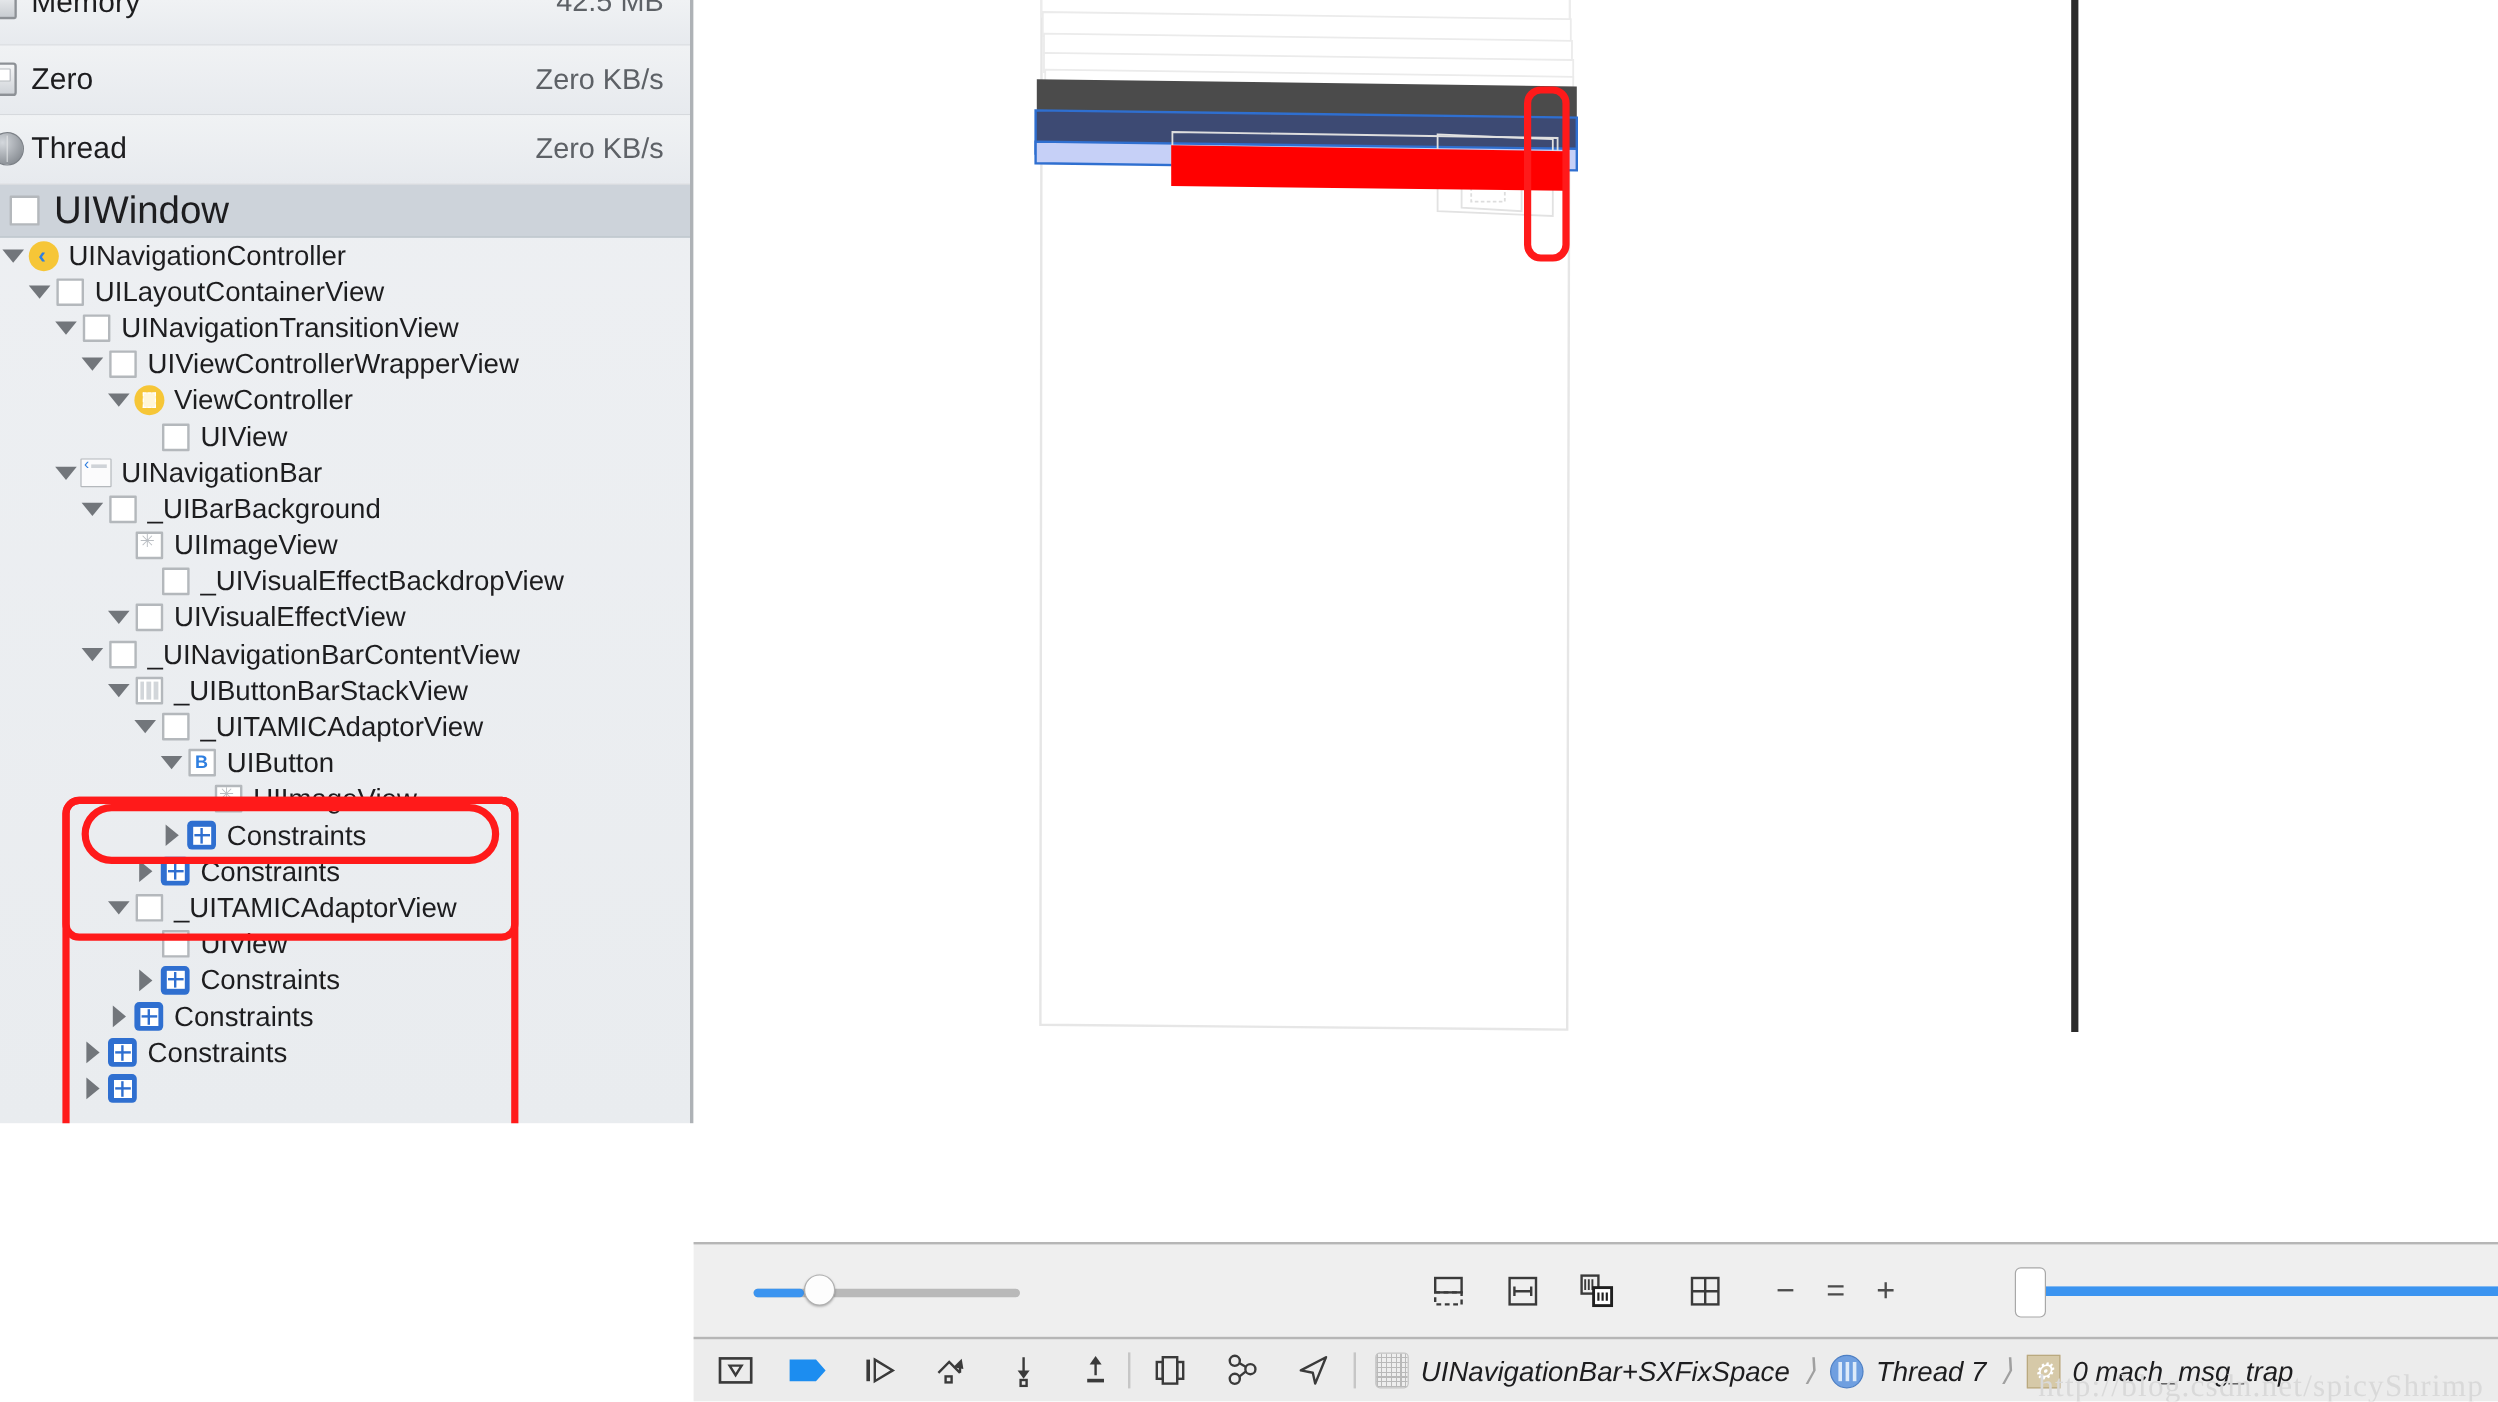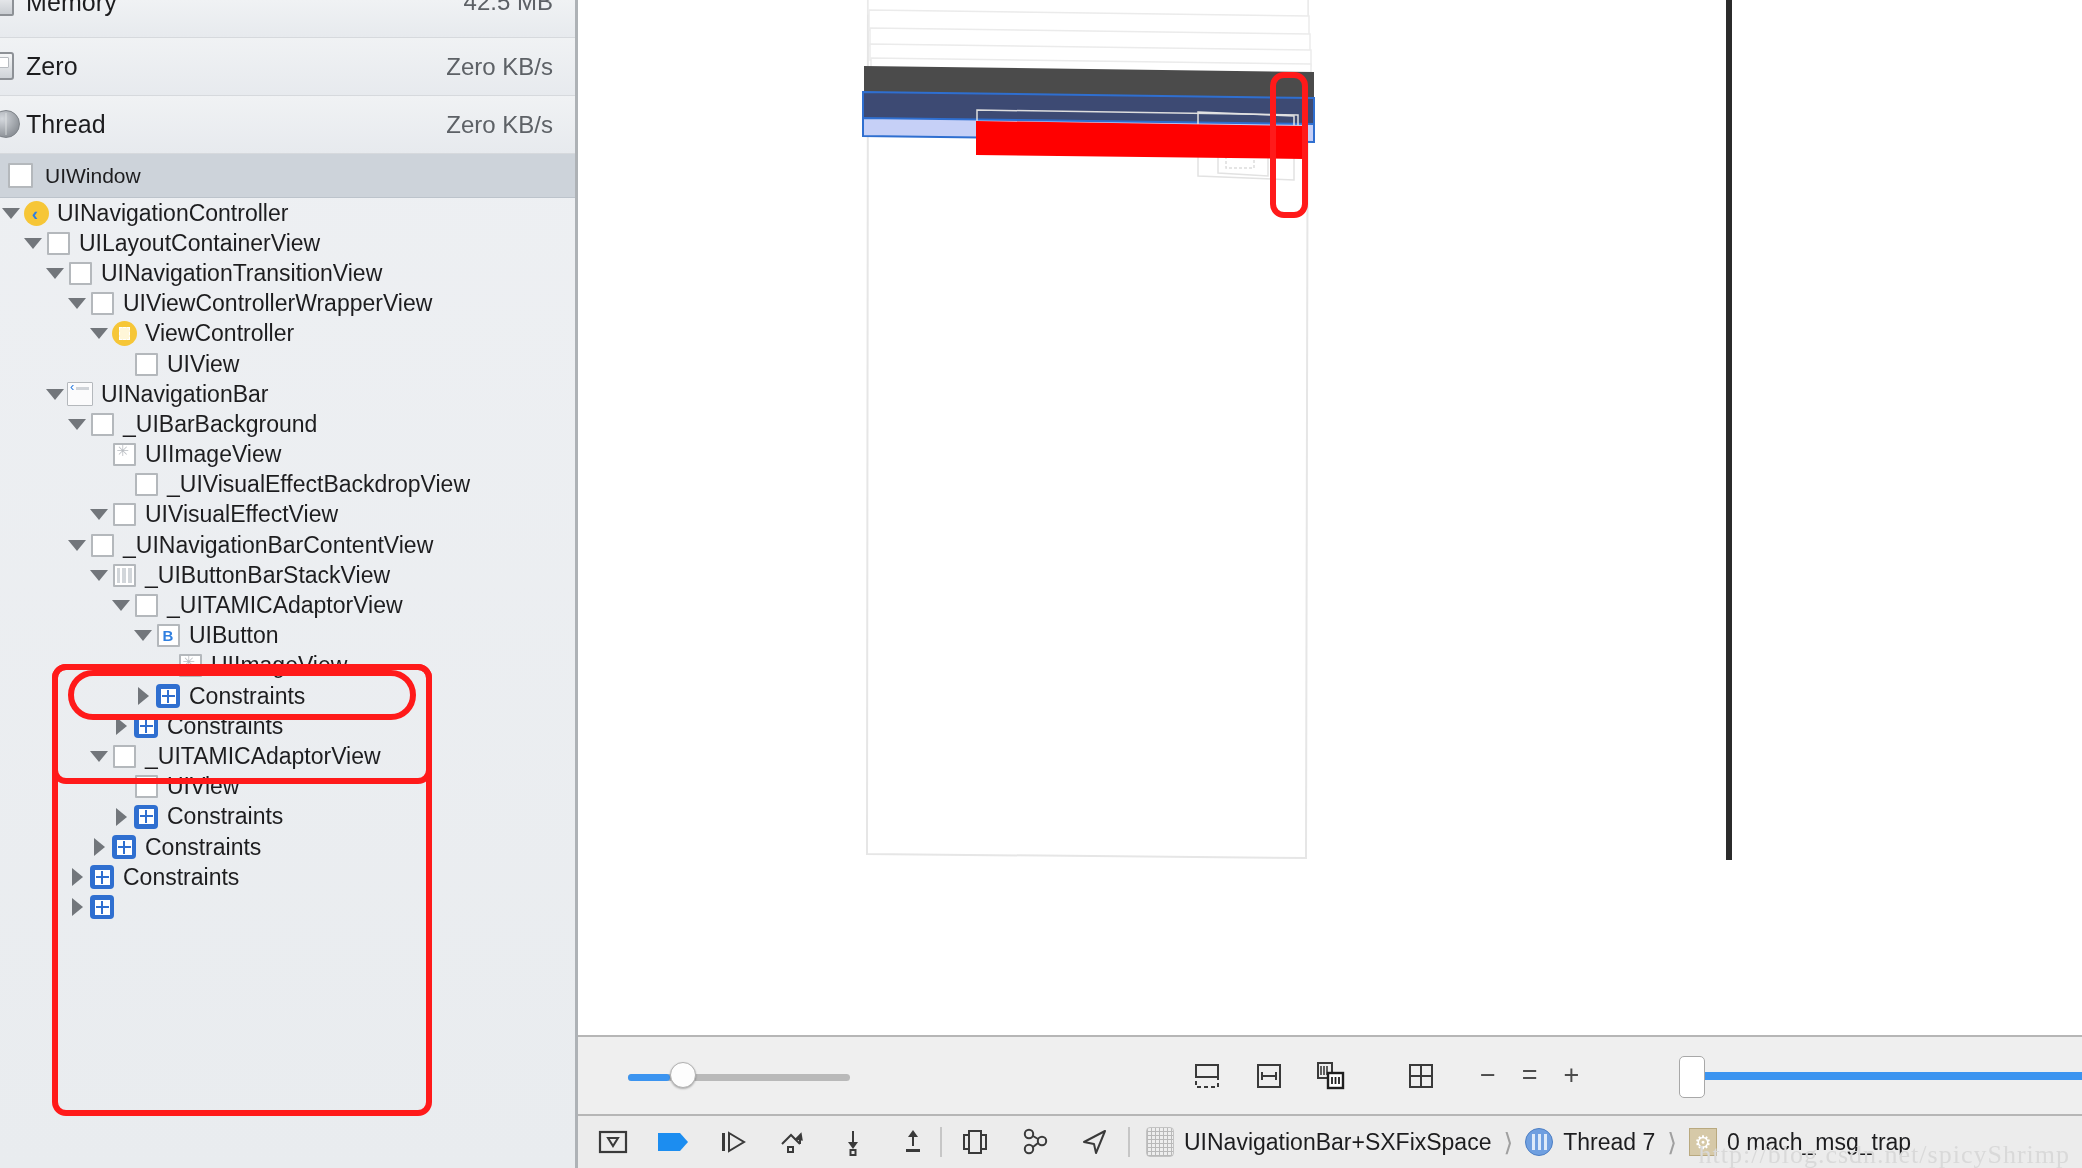--- a/index.html
+++ b/index.html
@@ -7,21 +7,21 @@
     width: 2082px; height: 1168px;
     overflow: hidden;
     font-family: "Liberation Sans", sans-serif;
     background: #ffffff;
   }
   #app { position: relative; width: 2082px; height: 1168px; }
 
   
   #navigator {
     position: absolute; left: 0; top: 0;
-    width: 578px; height: 1168px;
+    width: 578px; height: 936px;
     background: linear-gradient(180deg,#eef0f3 0%,#e9ecef 100%);
     border-right: 3px solid #aeb2b6;
     overflow: hidden;
   }
 
   
   .gauge {
     position: relative;
     height: 58px;
     display: flex; align-items: center;
@@ -63,21 +63,21 @@
     background:#eceef0; transform:translateX(-50%); opacity:.7;
   }
 
   
   .win-row {
     height: 44px; display:flex; align-items:center;
     background:#cdd3da; padding-left: 8px;
     border-bottom: 1px solid #bcc3cb;
   }
   .win-row .sq { margin-right: 12px; }
-  .win-row .lbl { font-size: 21px; color:#1d1d1f; }
+  .win-row .lbl { font-size: 32px; color:#1d1d1f; }
 
   
   #tree { position: relative; padding-top: 0; }
   .trow {
     height: 30.2px;
     display: flex; align-items: center;
     font-size: 23px; color: #1d1d1f;
     white-space: nowrap;
     position: relative;
   }
@@ -176,21 +176,21 @@
   .zsign { font-size:27px; color:#4c4c4c; line-height:1; }
 
   .rslider { position:relative; flex:1; height:8px; margin-left:14px; margin-right:0; }
   .rslider .fill { position:absolute; left:18px; right:0; top:0; height:8px; background:#3b94f0; }
   .rslider .knob { position:absolute; left:0; top:-16px; width:26px; height:42px; border-radius:5px;
                    background:#fff; border:1px solid #a8a8a8; }
 
   .dbtn { width:34px; height:34px; display:flex; align-items:center; justify-content:center; position:relative; }
   .sep { width:2px; height:30px; background:#c6c6c6; margin:0 10px; }
 
-  .crumb { display:flex; align-items:center; font-size:23px; color:#1d1d1f; }
+  .crumb { display:flex; align-items:flex-end; font-size:23px; color:#1d1d1f;font-style:italic; }
   .crumb .chev { color:#a0a0a0; font-size:25px; margin:0 12px; }
   .mesh-ico {
     width:28px;height:30px;border-radius:4px;
     background:
       repeating-linear-gradient(0deg, #b9b9b9 0 1px, transparent 1px 4px),
       repeating-linear-gradient(90deg, #b9b9b9 0 1px, transparent 1px 4px),
       #eeeeee;
     border:1px solid #c3c3c3; margin-right:10px;
   }
   .thread-ico {

